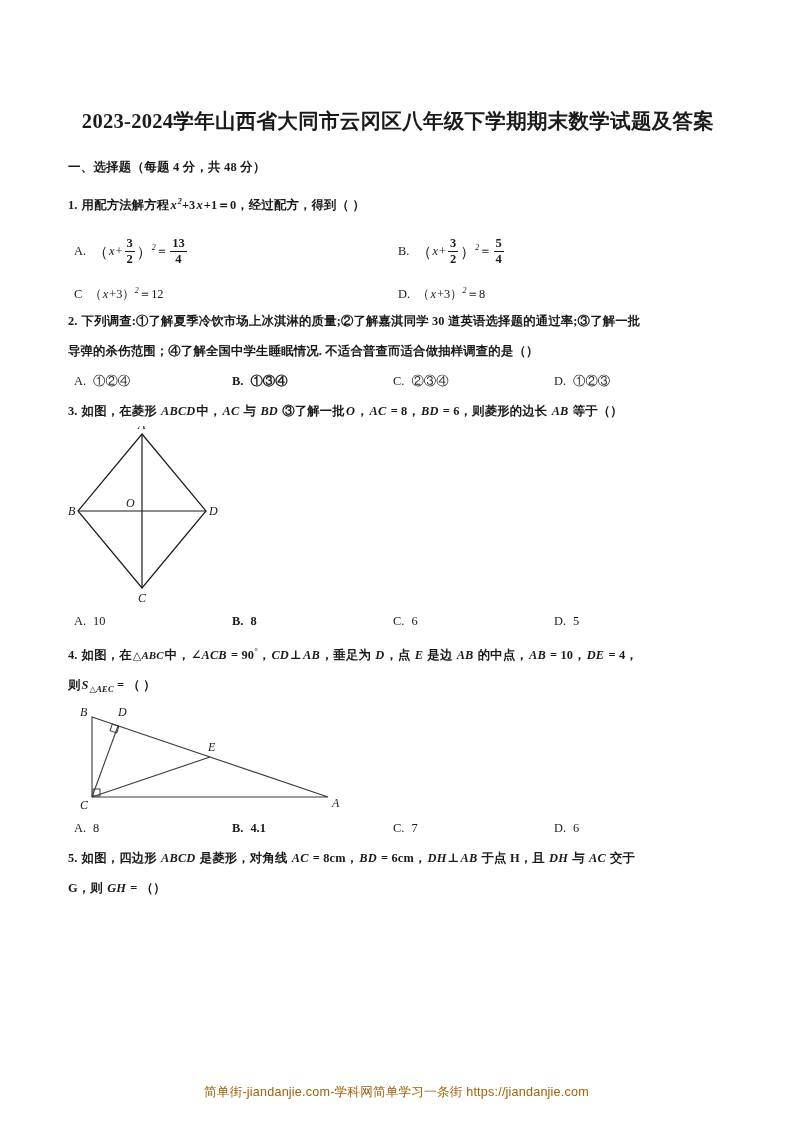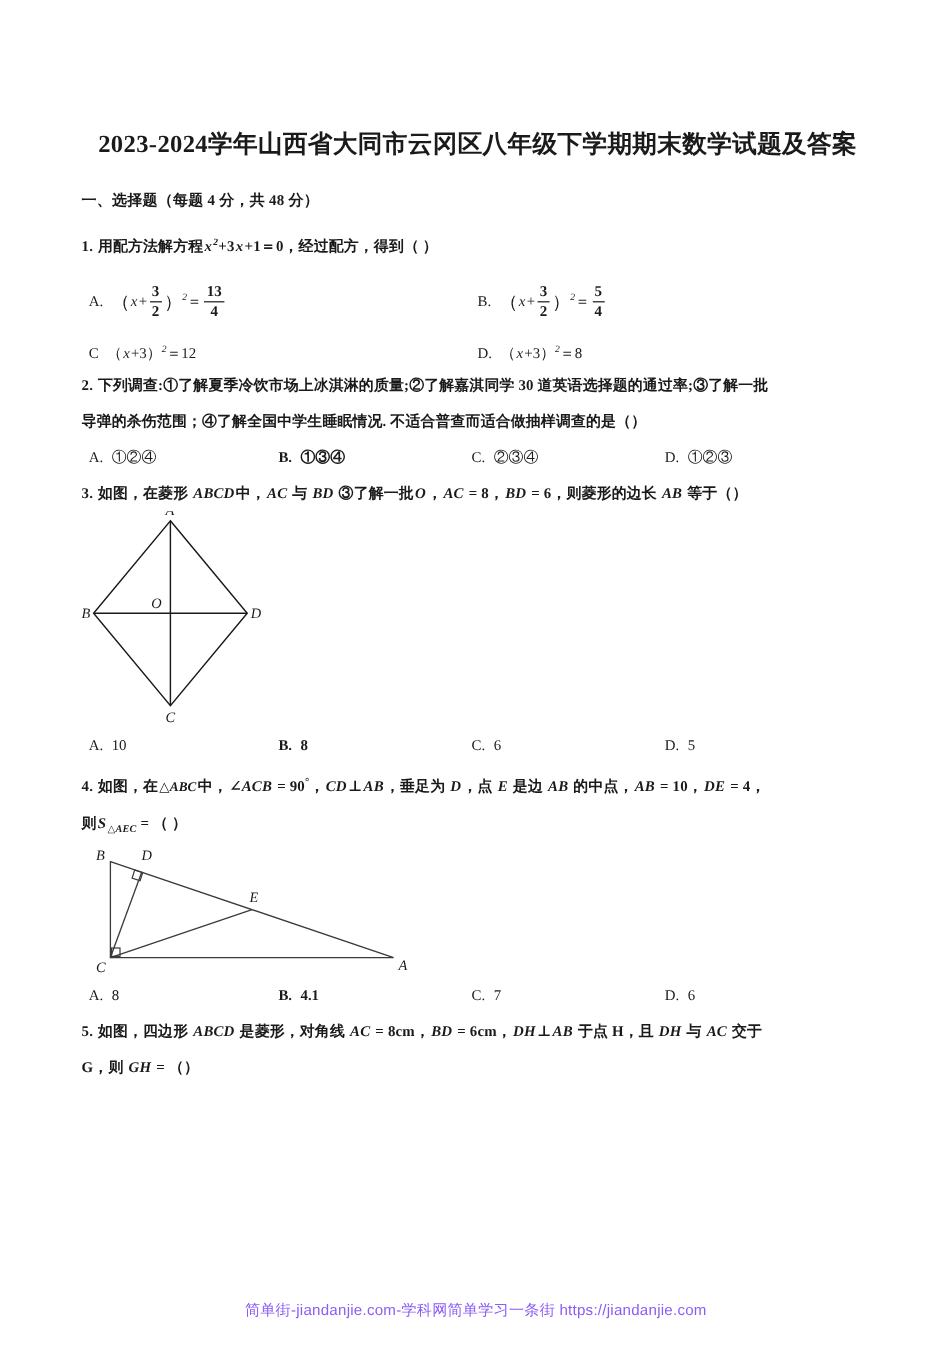--- a/index.html
+++ b/index.html
@@ -141,21 +141,21 @@
 
   
   .footer {
     position: absolute;
     left: 0;
     top: 1072px;
     width: 793px;
     text-align: center;
     font-family: "Liberation Sans", "DejaVu Sans", sans-serif;
     font-size: 12.6px;
-    color: #8b5cf6;
+    color: #a16207;
     letter-spacing: 0.2px;
   }
 </style>
 </head>
 <body>
 
 <div class="page">
   <div class="content">
 
     <h1 class="doc-title">2023-2024学年山西省大同市云冈区八年级下学期期末数学试题及答案</h1>

